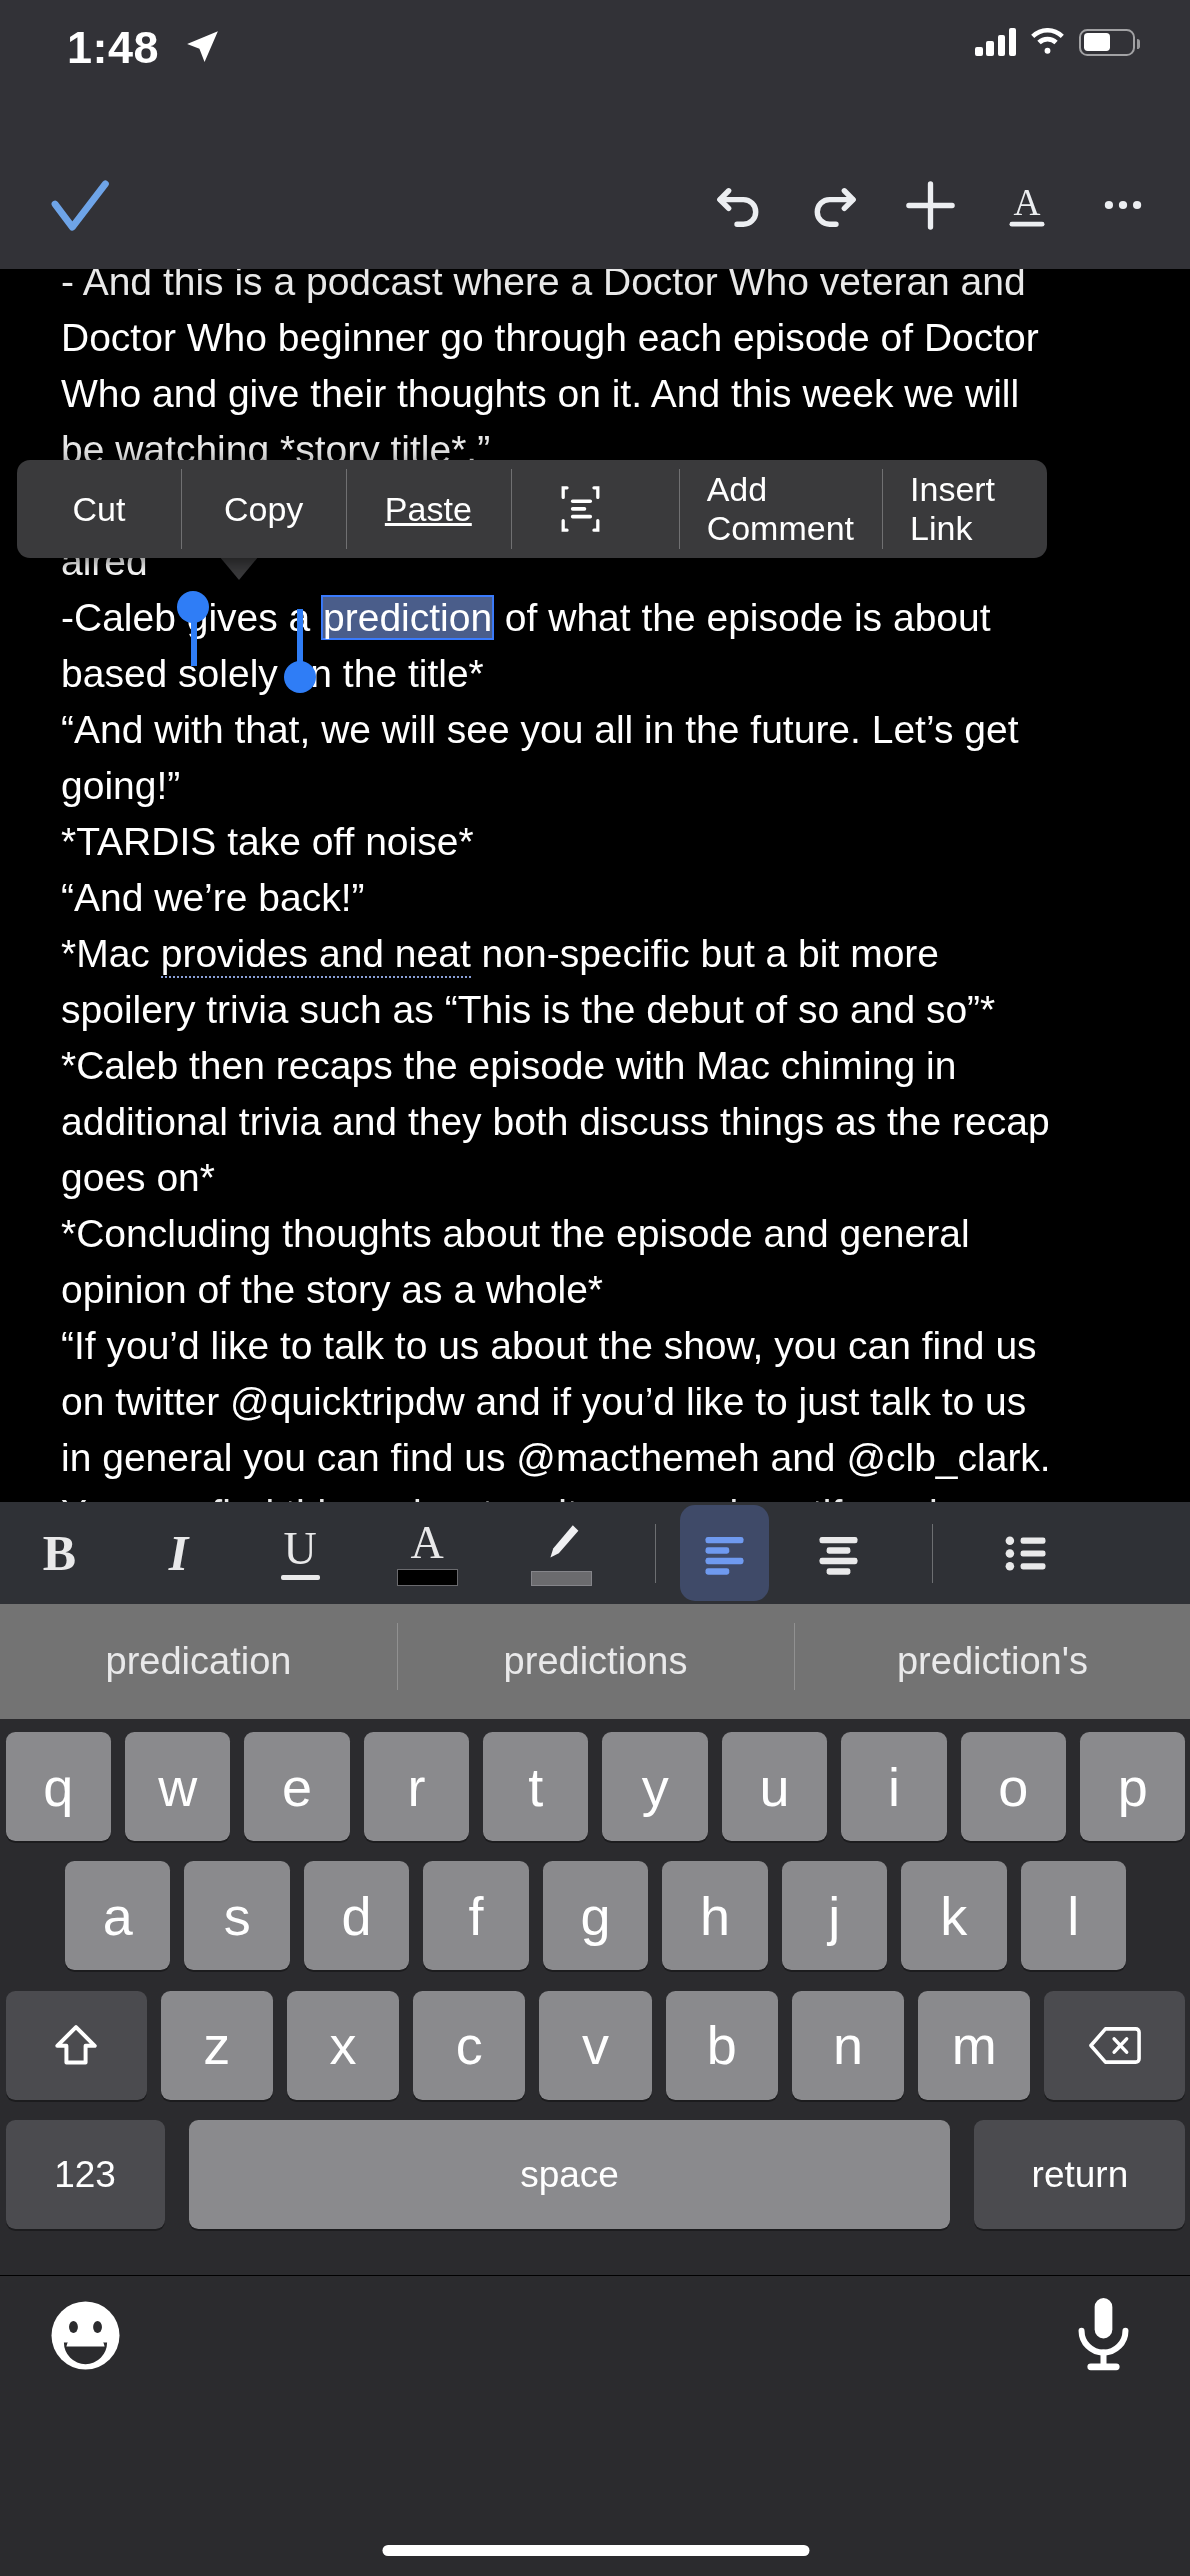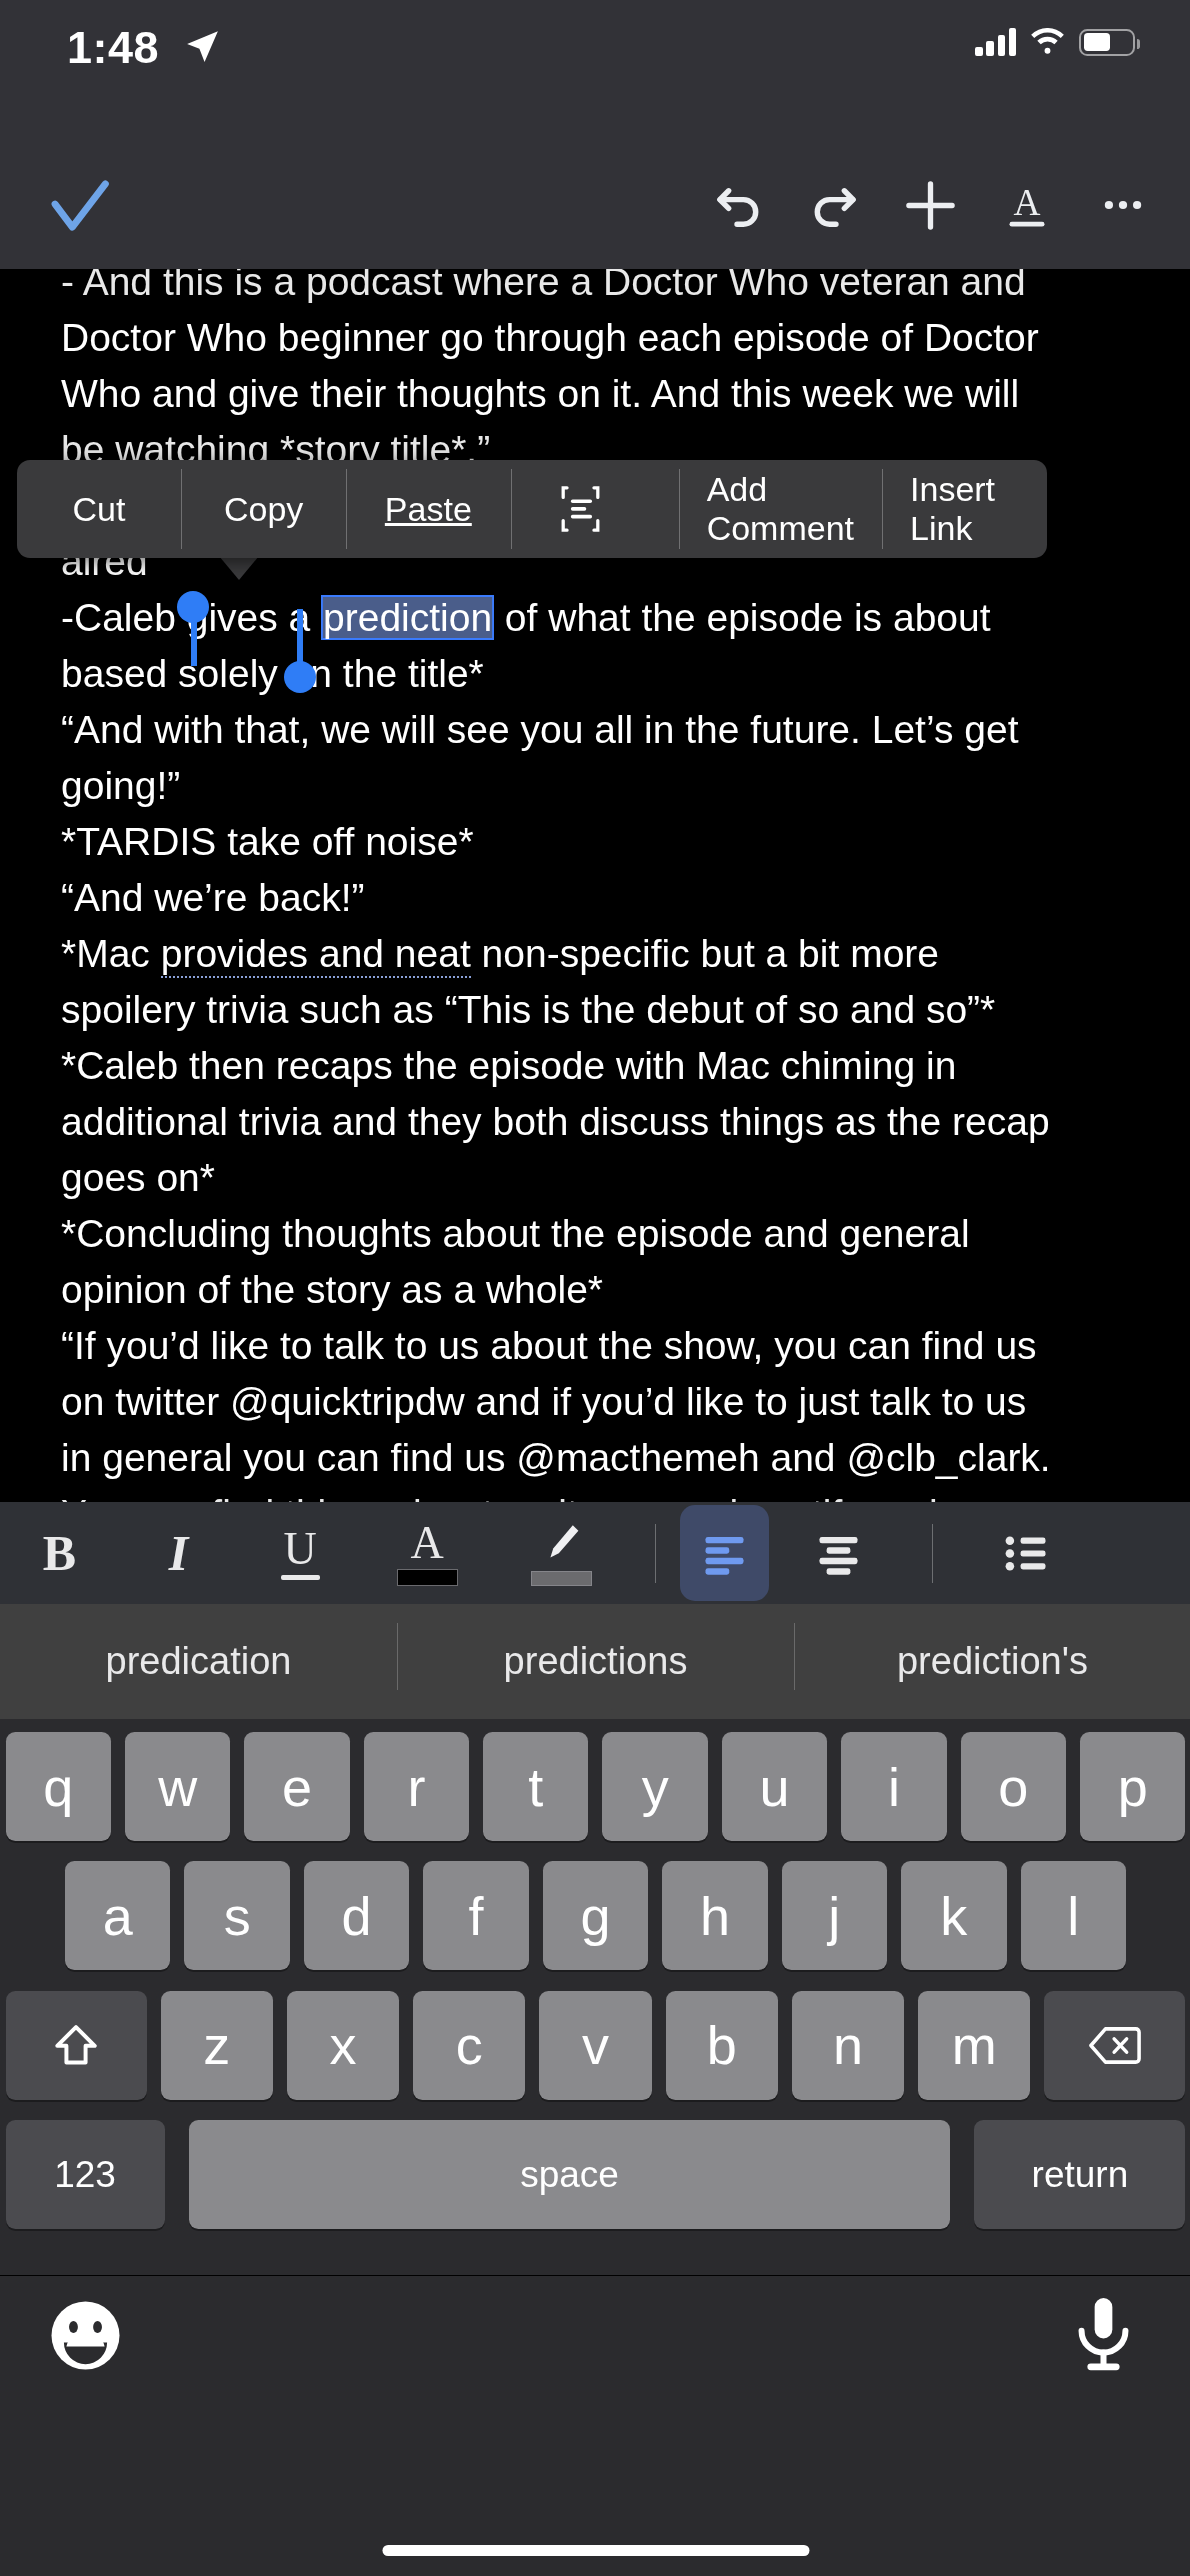--- a/index.html
+++ b/index.html
@@ -99,21 +99,21 @@
     position:absolute; left:0; top:1502px; width:1191px; height:102px;
     background:#2f3136; display:flex; align-items:center;
   }
   .fb-btn { display:flex; align-items:center; justify-content:center; position:relative; }
   .fb-sep { width:0.9px; height:59px; background:rgba(255,255,255,.3); }
   .fb-active { background:#3f4a68; border-radius:15px; }
 
   
   .predbar {
     position:absolute; left:0; top:1604px; width:1191px; height:115px;
-    background:#404040; display:flex; align-items:center;
+    background:#737373; display:flex; align-items:center;
   }
   .pred {
     flex:1; text-align:center; color:#e9e9ea; font-size:38px; position:relative;
   }
   .pred + .pred::before {
     content:""; position:absolute; left:0; top:-16.7px; height:67px; width:0.9px;
     background:rgba(255,255,255,.22);
   }
 
   

